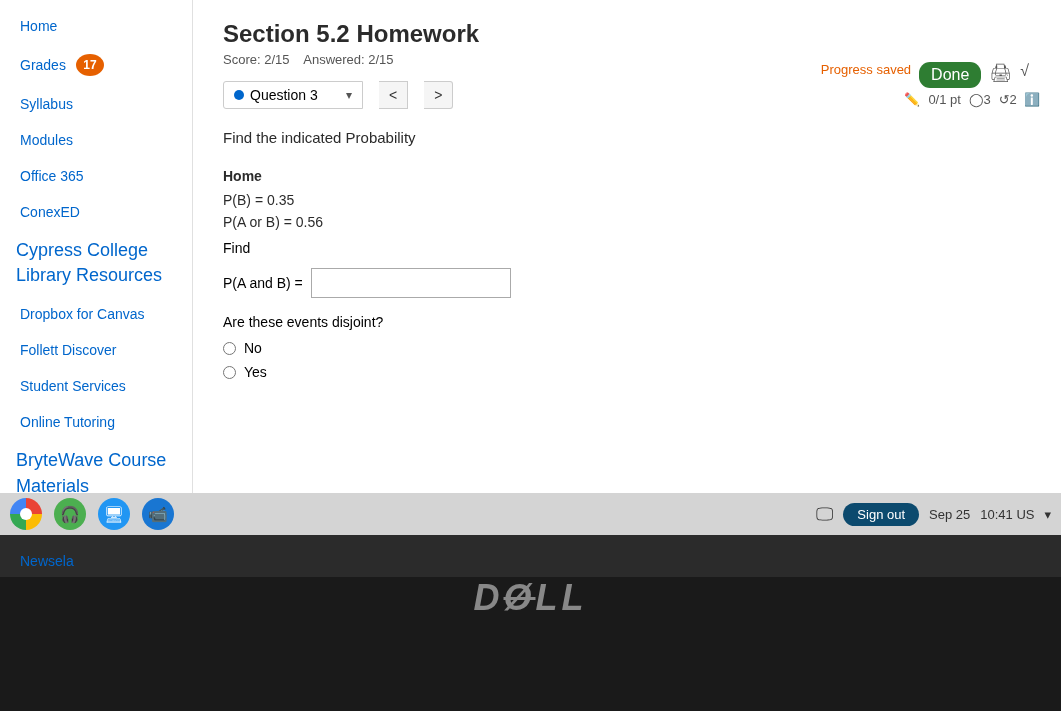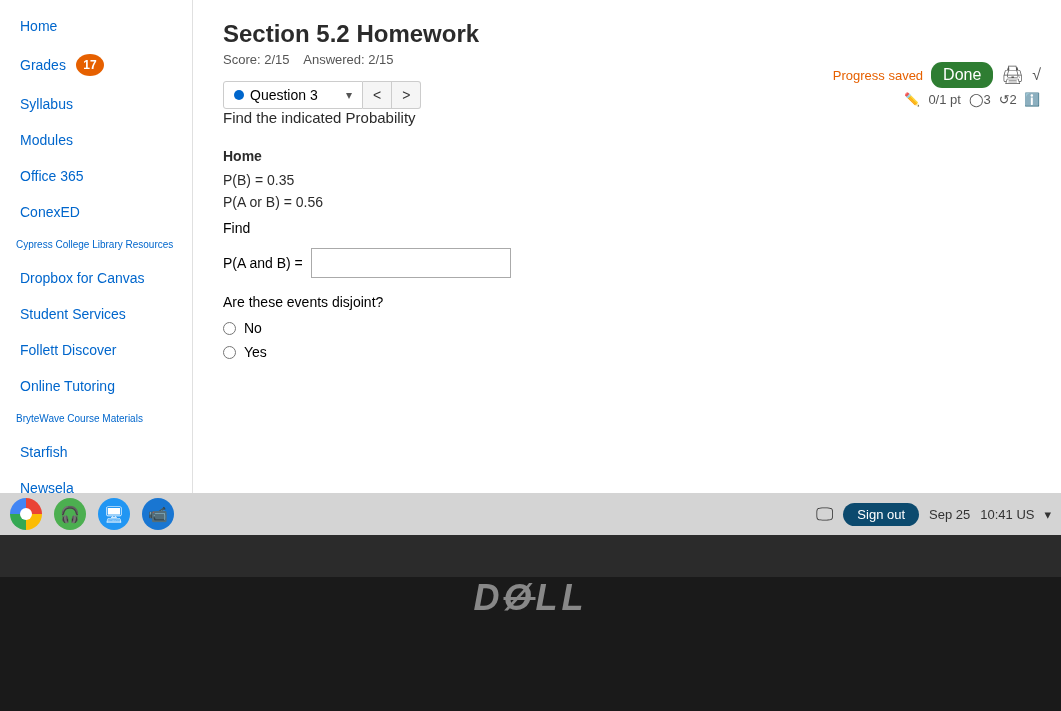--- a/index.html
+++ b/index.html
@@ -49,21 +49,21 @@
       font-size: 12px;
       display: flex;
       align-items: center;
       justify-content: center;
       font-weight: bold;
       margin-left: 4px;
     }
 
     .sidebar-item-multiline {
       padding: 8px 16px;
-      font-size: 10px;
+      font-size: 18px;
       color: #0066cc;
       cursor: pointer;
       line-height: 1.4;
     }
 
     
     .main-content {
       flex: 1;
       background: #fff;
       padding: 20px 30px;
@@ -79,21 +79,22 @@
 
     .score-line {
       font-size: 13px;
       color: #555;
       margin-bottom: 14px;
     }
 
     .question-toolbar {
       display: flex;
       align-items: center;
-      gap: 0;
+      gap: 16px;
+      margin-bottom: 20px;
     }
 
     .question-selector {
       display: flex;
       align-items: center;
       border: 1px solid #ccc;
       border-radius: 3px 0 0 3px;
       padding: 5px 10px;
       font-size: 14px;
       background: #fff;
@@ -126,23 +127,22 @@
       color: #333;
     }
 
     .nav-btn:last-of-type {
       border-radius: 0 3px 3px 0;
     }
 
     .progress-bar-area {
       position: absolute;
       top: 62px;
-      right: 20px;
-      display: flex;
-      align-items: center;
+      right: 32px;
+      display: flex;
       gap: 8px;
       font-size: 13px;
       color: #555;
     }
 
     .done-btn {
       background: #2e7d32;
       color: white;
       border: none;
       padding: 4px 12px;
@@ -314,24 +314,24 @@
     <div class="sidebar-item">
       <span>ConexED</span>
     </div>
     <div class="sidebar-item-multiline">
       <span>Cypress College Library Resources</span>
     </div>
     <div class="sidebar-item">
       <span>Dropbox for Canvas</span>
     </div>
     <div class="sidebar-item">
+      <span>Follett Discover</span>
+    </div>
+    <div class="sidebar-item">
       <span>Student Services</span>
-    </div>
-    <div class="sidebar-item">
-      <span>Follett Discover</span>
     </div>
     <div class="sidebar-item">
       <span>Online Tutoring</span>
     </div>
     <div class="sidebar-item-multiline">
       <span>BryteWave Course Materials</span>
     </div>
     <div class="sidebar-item">
       <span>Starfish</span>
     </div>

